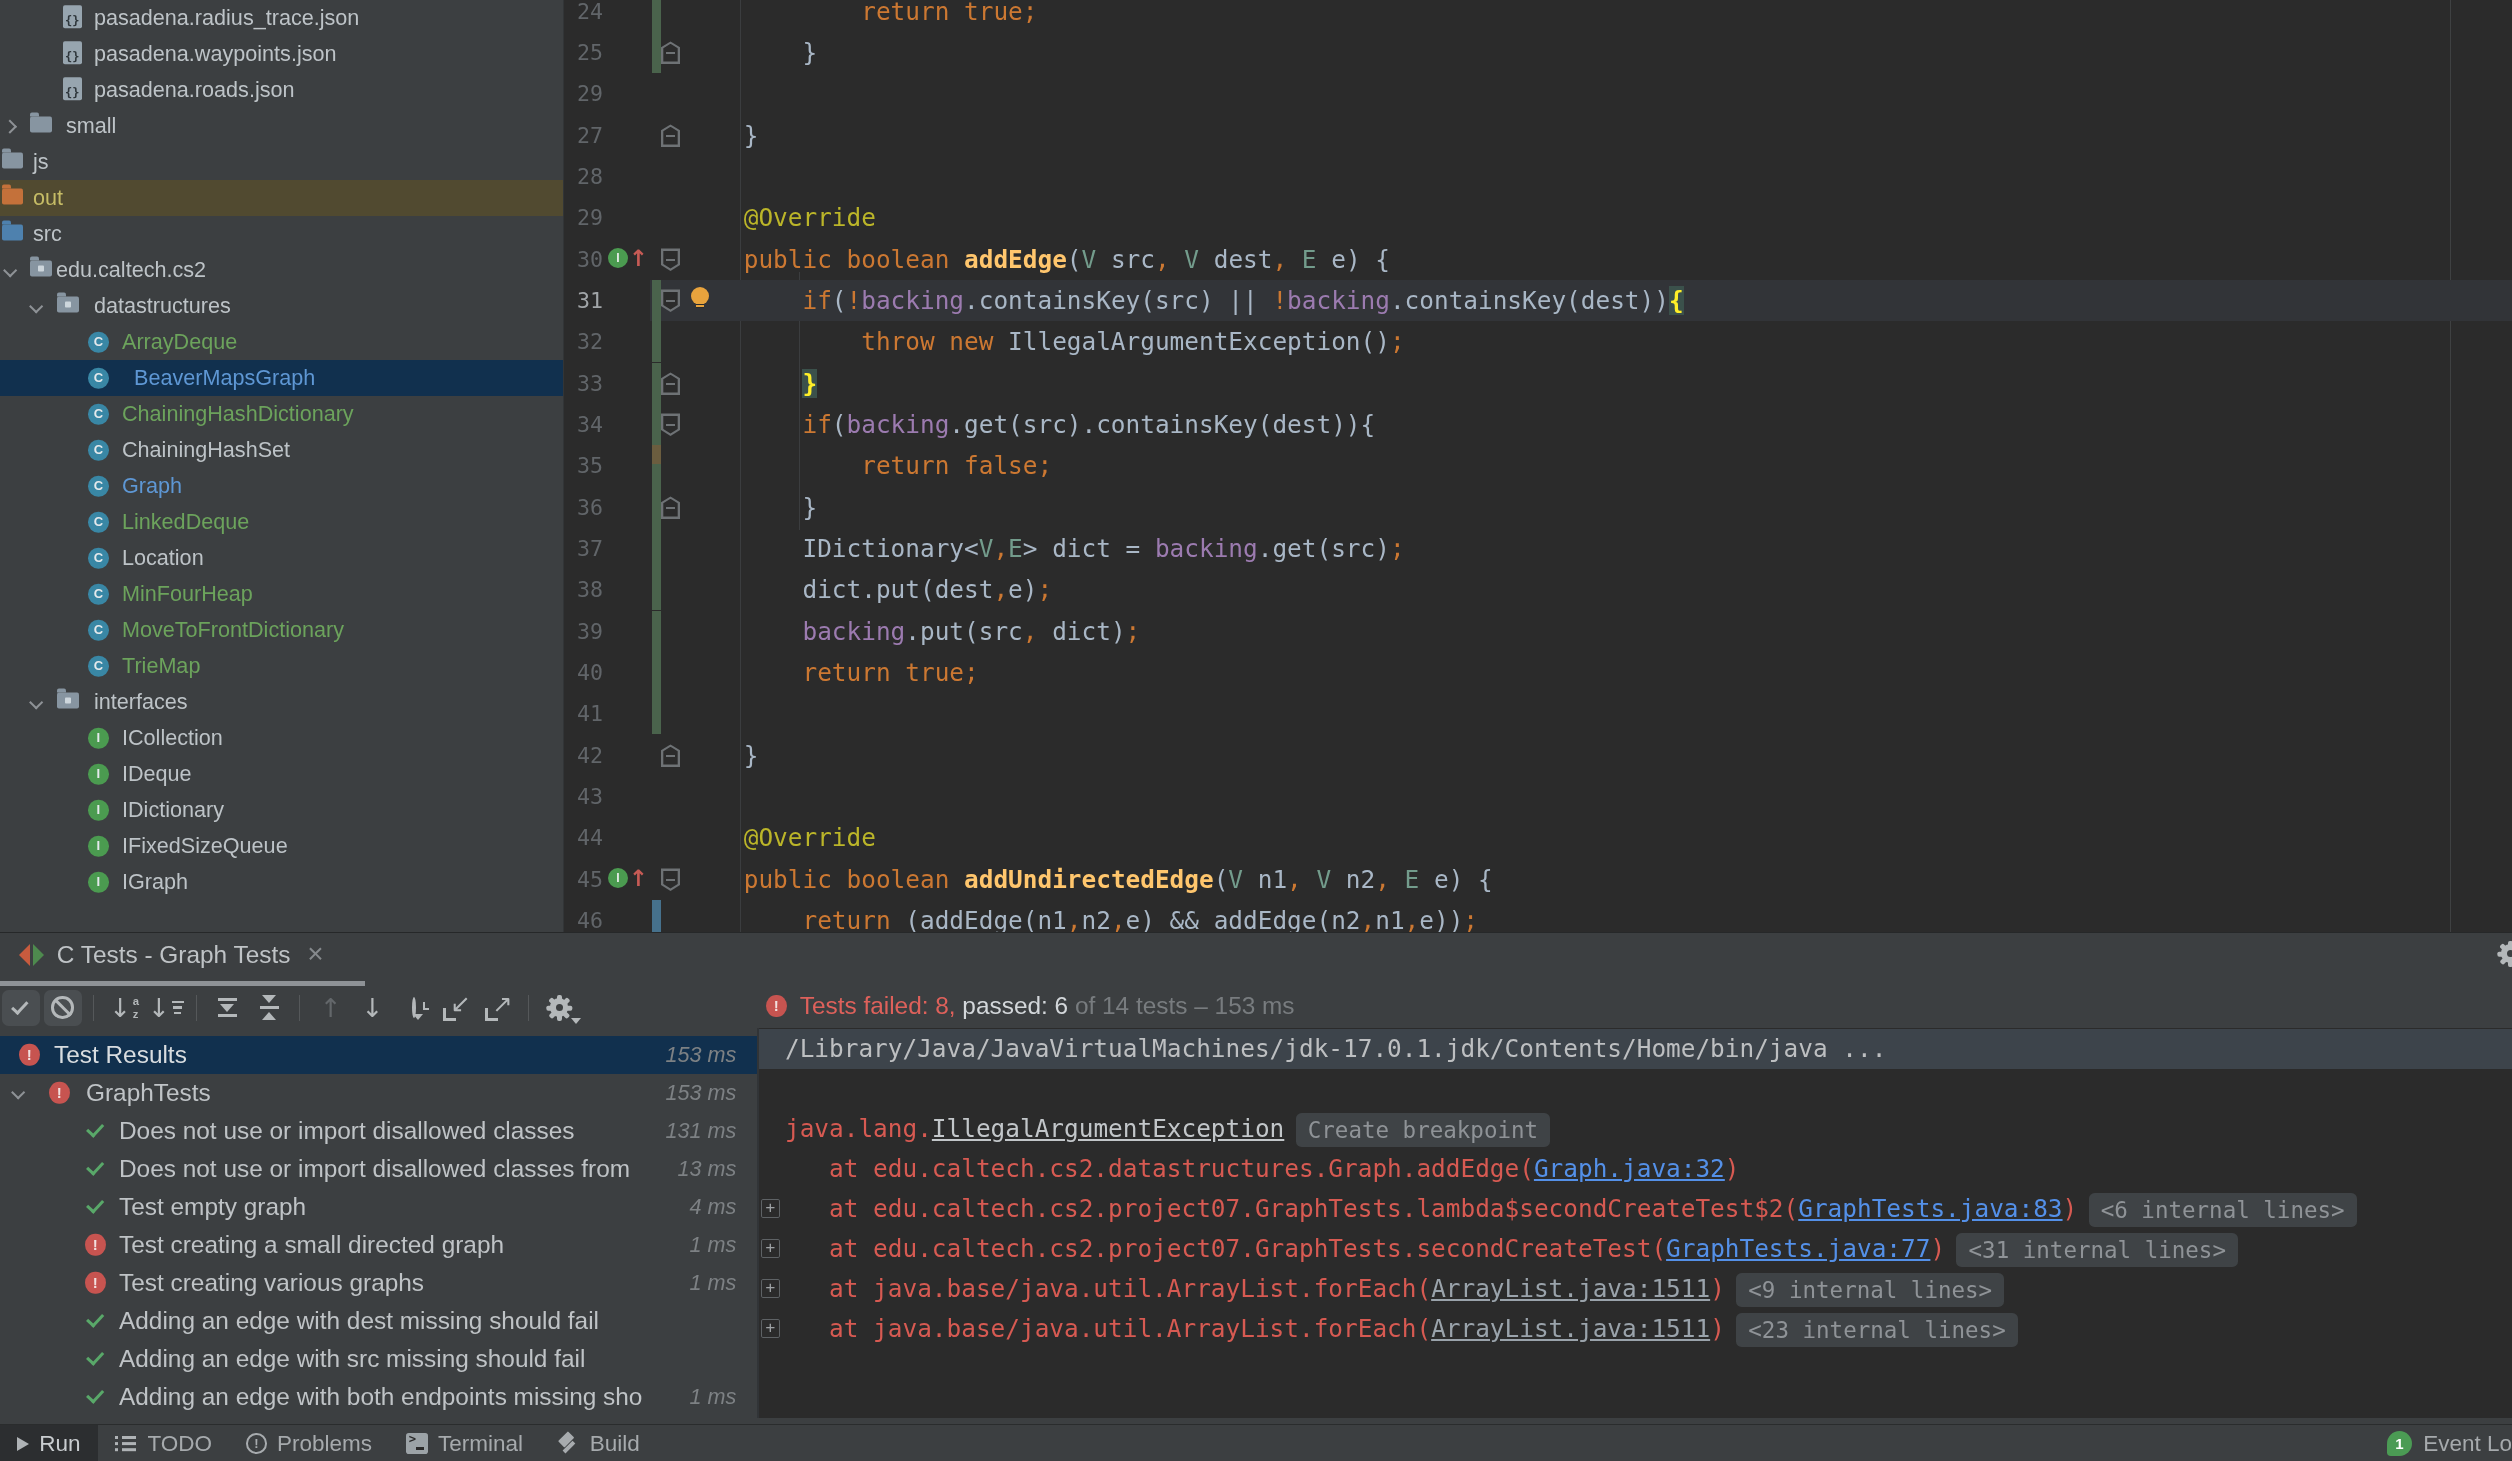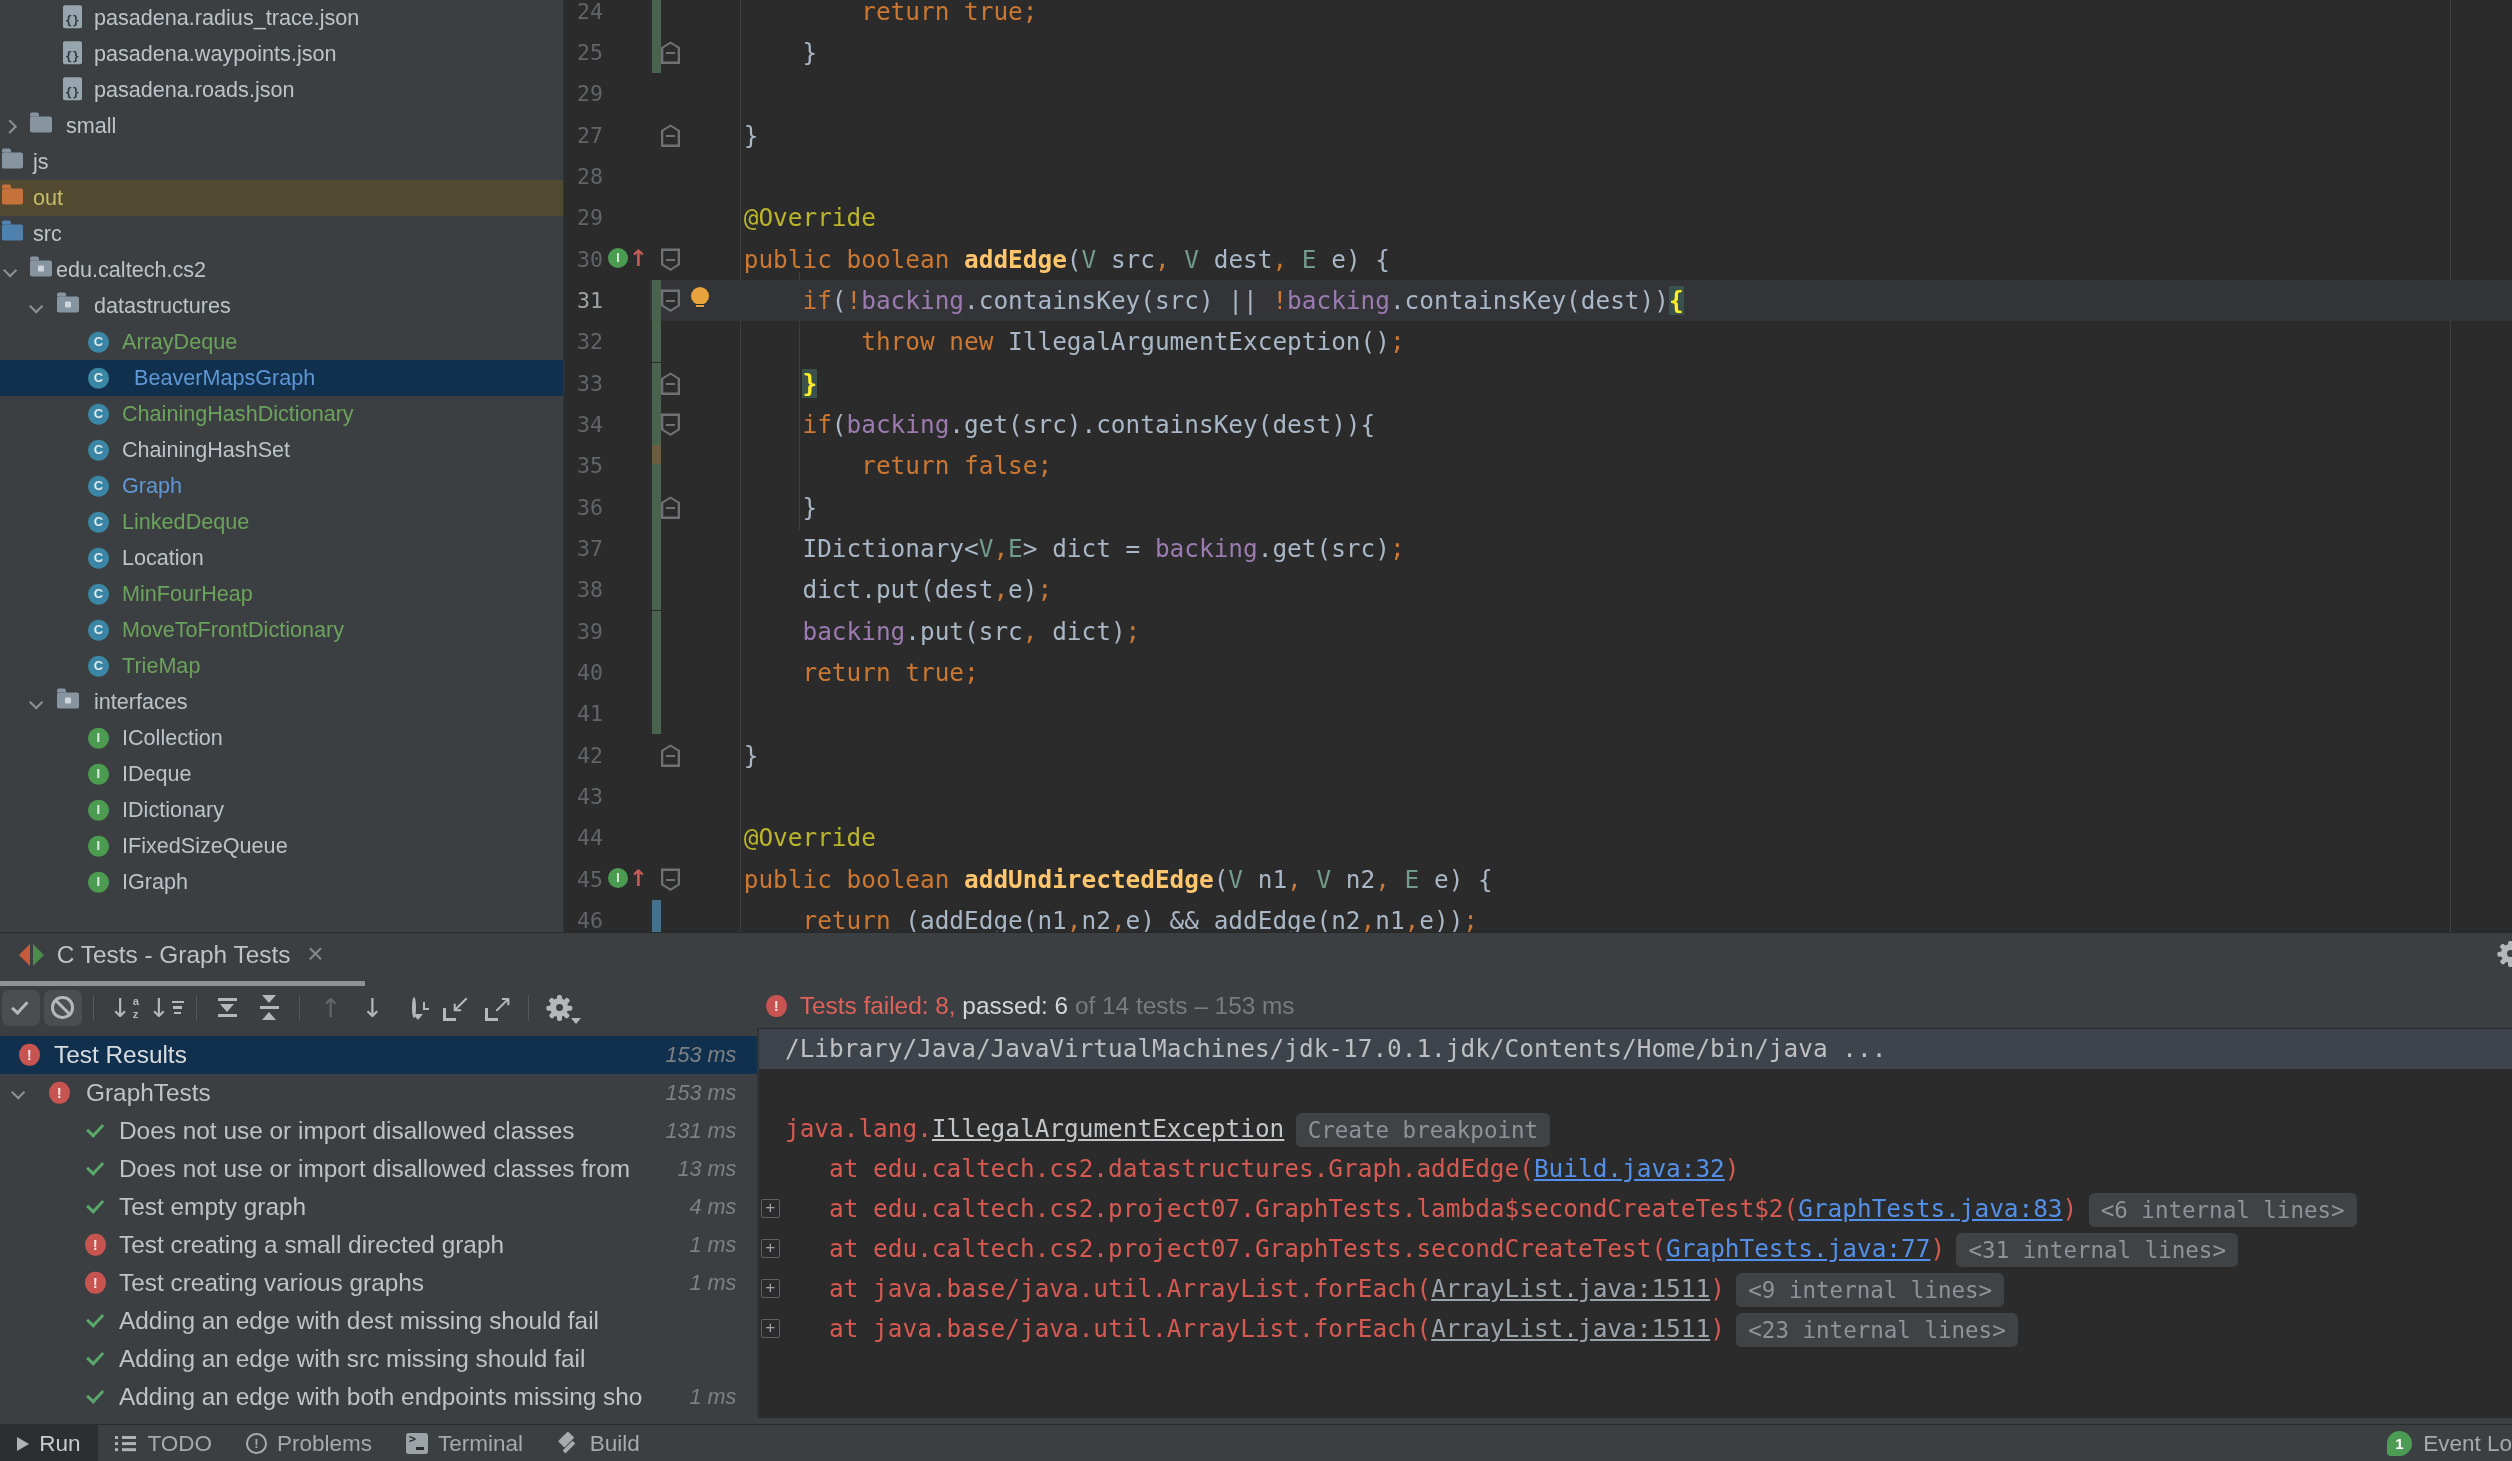--- a/index.html
+++ b/index.html
@@ -585,21 +585,21 @@
         <div class="crow hl">
           <span class="ctext"><span class="ct-path">/Library/Java/JavaVirtualMachines/jdk-17.0.1.jdk/Contents/Home/bin/java ...</span></span>
         </div>
         <div class="crow">
           <span class="ctext"></span>
         </div>
         <div class="crow">
           <span class="ctext"><span class="ct-err">java.lang.</span><span class="ct-exlink">IllegalArgumentException</span><span class="chip">Create breakpoint</span></span>
         </div>
         <div class="crow">
-          <span class="ctext"><span class="ct-err">   at edu.caltech.cs2.datastructures.Graph.addEdge(</span><span class="ct-linkblue">Build.java:32</span><span class="ct-err">)</span></span>
+          <span class="ctext"><span class="ct-err">   at edu.caltech.cs2.datastructures.Graph.addEdge(</span><span class="ct-linkblue">Graph.java:32</span><span class="ct-err">)</span></span>
         </div>
         <div class="crow">
           <span class="ic-plusbox">+</span>
           <span class="ctext"><span class="ct-err">   at edu.caltech.cs2.project07.GraphTests.lambda$secondCreateTest$2(</span><span class="ct-linkblue">GraphTests.java:83</span><span class="ct-err">)</span><span class="chip">&lt;6 internal lines&gt;</span></span>
         </div>
         <div class="crow">
           <span class="ic-plusbox">+</span>
           <span class="ctext"><span class="ct-err">   at edu.caltech.cs2.project07.GraphTests.secondCreateTest(</span><span class="ct-linkblue">GraphTests.java:77</span><span class="ct-err">)</span><span class="chip">&lt;31 internal lines&gt;</span></span>
         </div>
         <div class="crow">

